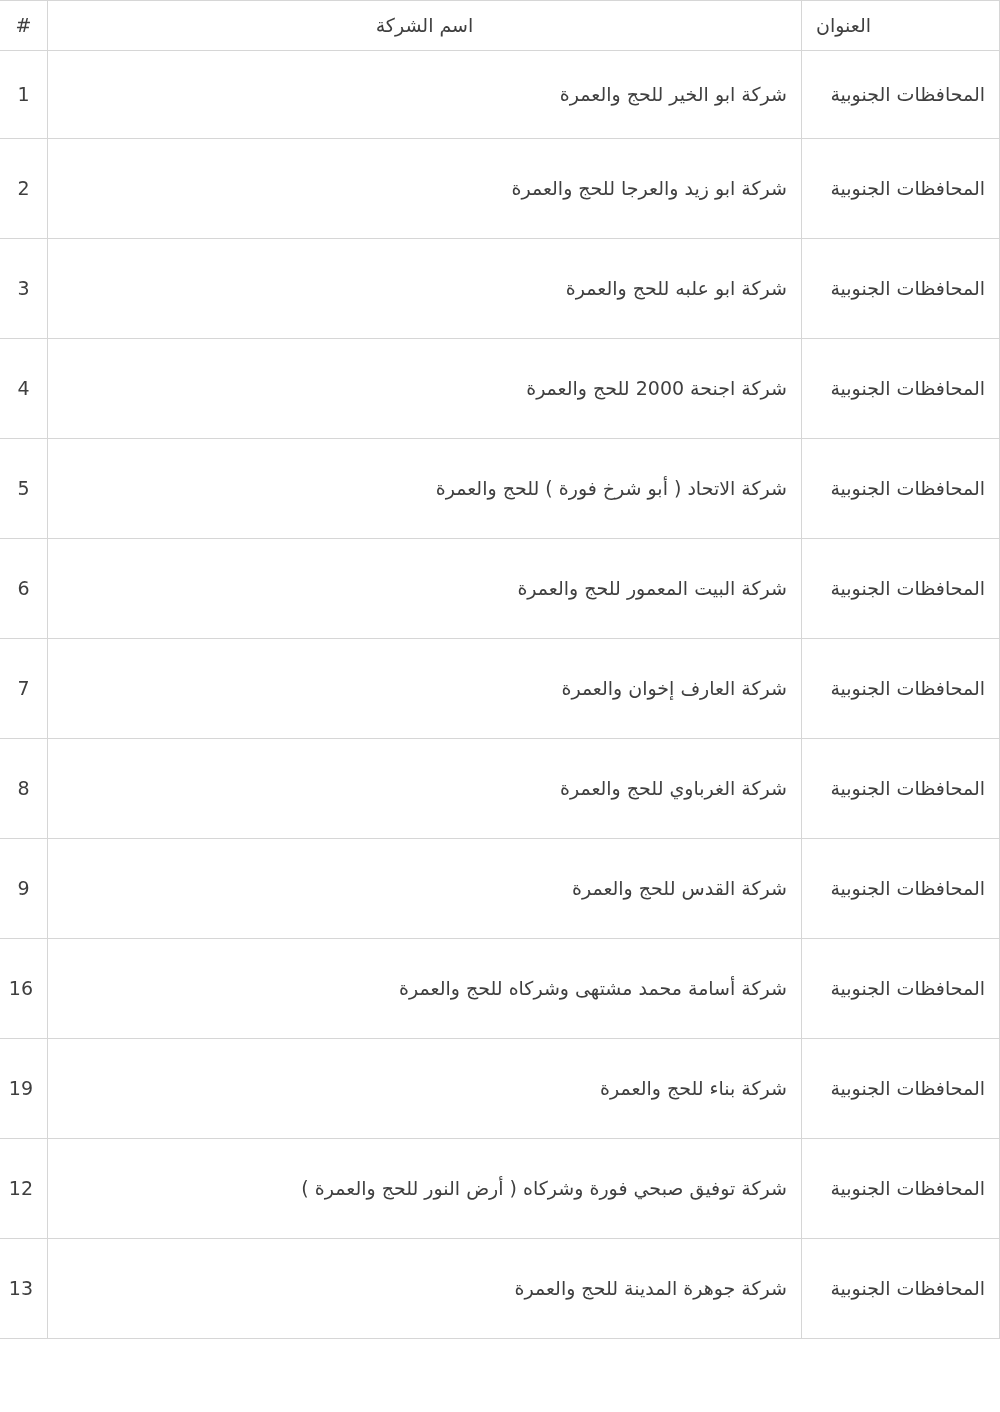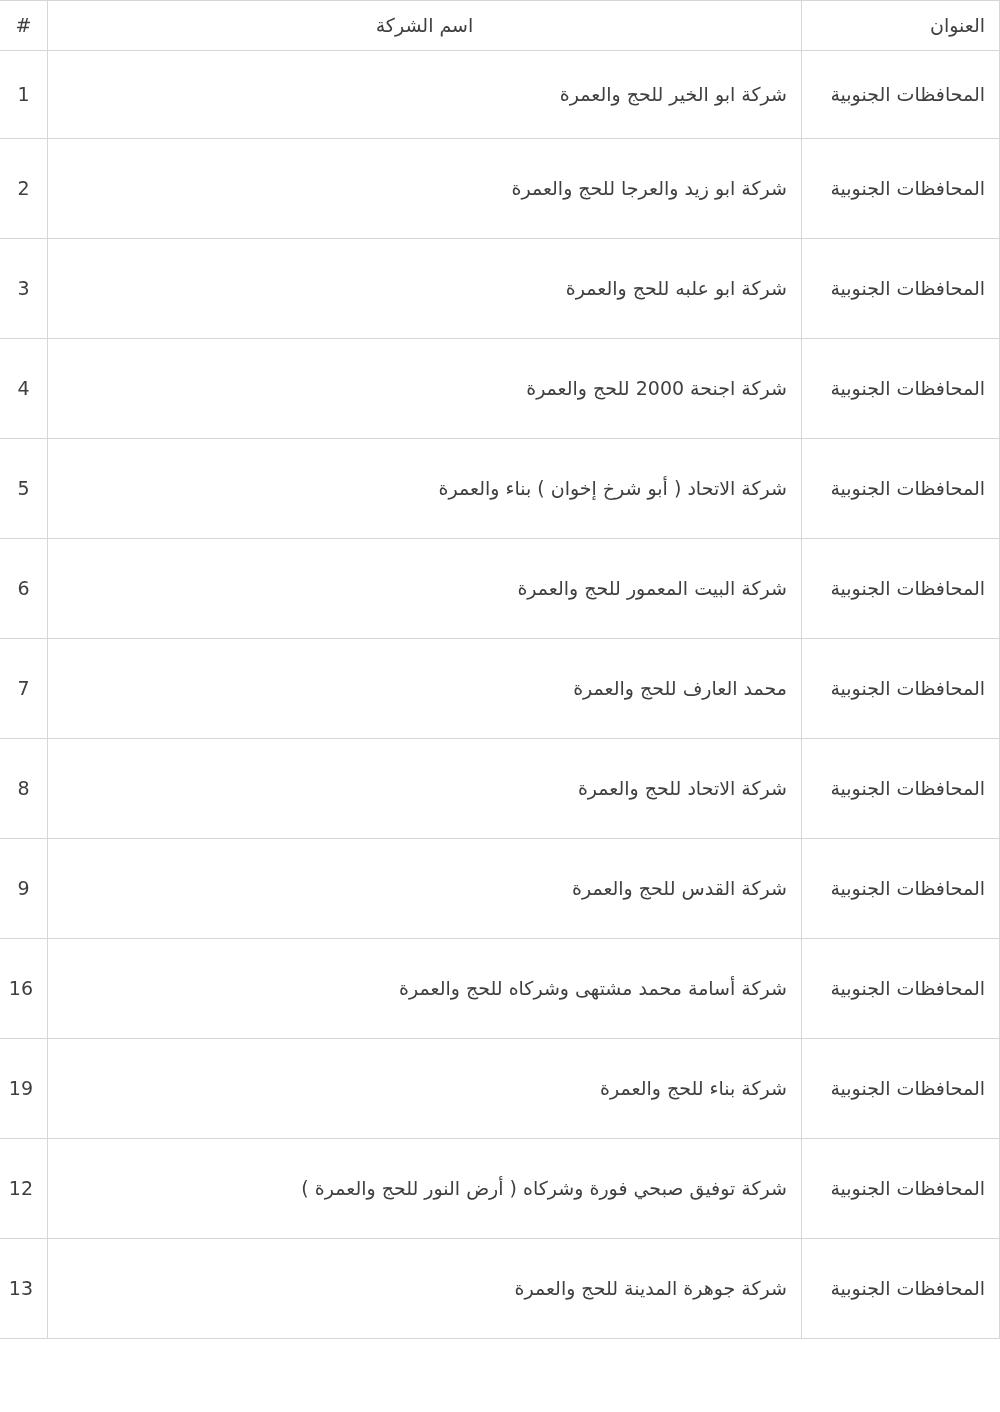--- a/index.html
+++ b/index.html
@@ -37,21 +37,21 @@
   col.col-address { width: 198px; }
   col.col-name    { width: 754px; }
   col.col-index   { width: 48px; }
 
   thead th {
     height: 48px;
     padding-top: 4px;
     padding-bottom: 4px;
   }
   th.th-address {
-    text-align: right;
+    text-align: left;
   }
   th.th-name {
   }
   th.th-index {
     text-align: center;
     padding-left: 6px;
     padding-right: 6px;
   }
   td.cell-address {
     padding-right: 16px;
@@ -106,36 +106,36 @@
           <td class="cell-name">شركة ابو علبه للحج والعمرة</td>
           <td class="cell-index">3</td>
         </tr>
         <tr>
           <td class="cell-address">المحافظات الجنوبية</td>
           <td class="cell-name">شركة اجنحة 2000 للحج والعمرة</td>
           <td class="cell-index">4</td>
         </tr>
         <tr>
           <td class="cell-address">المحافظات الجنوبية</td>
-          <td class="cell-name">شركة الاتحاد ( أبو شرخ إخوان ) بناء والعمرة</td>
+          <td class="cell-name">شركة الاتحاد ( أبو شرخ فورة ) للحج والعمرة</td>
           <td class="cell-index">5</td>
         </tr>
         <tr>
           <td class="cell-address">المحافظات الجنوبية</td>
           <td class="cell-name">شركة البيت المعمور للحج والعمرة</td>
           <td class="cell-index">6</td>
         </tr>
         <tr>
           <td class="cell-address">المحافظات الجنوبية</td>
-          <td class="cell-name">محمد العارف للحج والعمرة</td>
+          <td class="cell-name">شركة العارف إخوان والعمرة</td>
           <td class="cell-index">7</td>
         </tr>
         <tr>
           <td class="cell-address">المحافظات الجنوبية</td>
-          <td class="cell-name">شركة الاتحاد للحج والعمرة</td>
+          <td class="cell-name">شركة الغرباوي للحج والعمرة</td>
           <td class="cell-index">8</td>
         </tr>
         <tr>
           <td class="cell-address">المحافظات الجنوبية</td>
           <td class="cell-name">شركة القدس للحج والعمرة</td>
           <td class="cell-index">9</td>
         </tr>
         <tr>
           <td class="cell-address">المحافظات الجنوبية</td>
           <td class="cell-name">شركة أسامة محمد مشتهى وشركاه للحج والعمرة</td>

